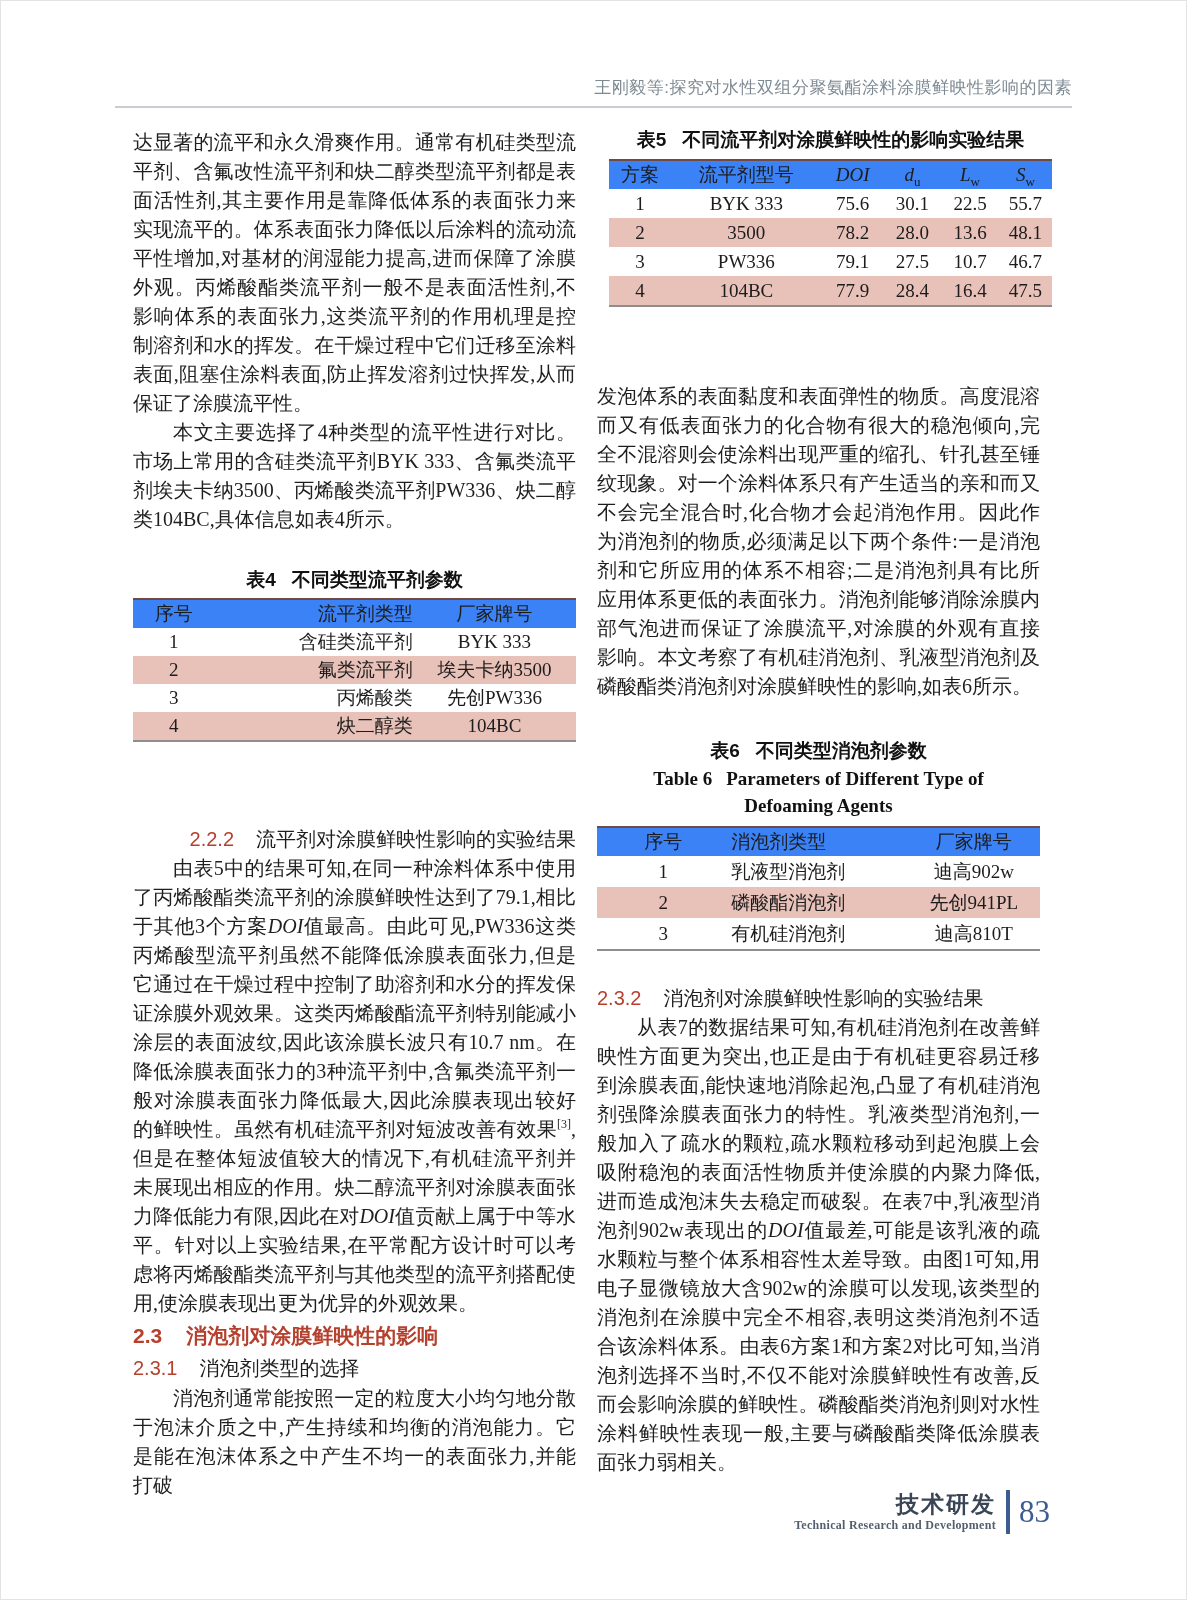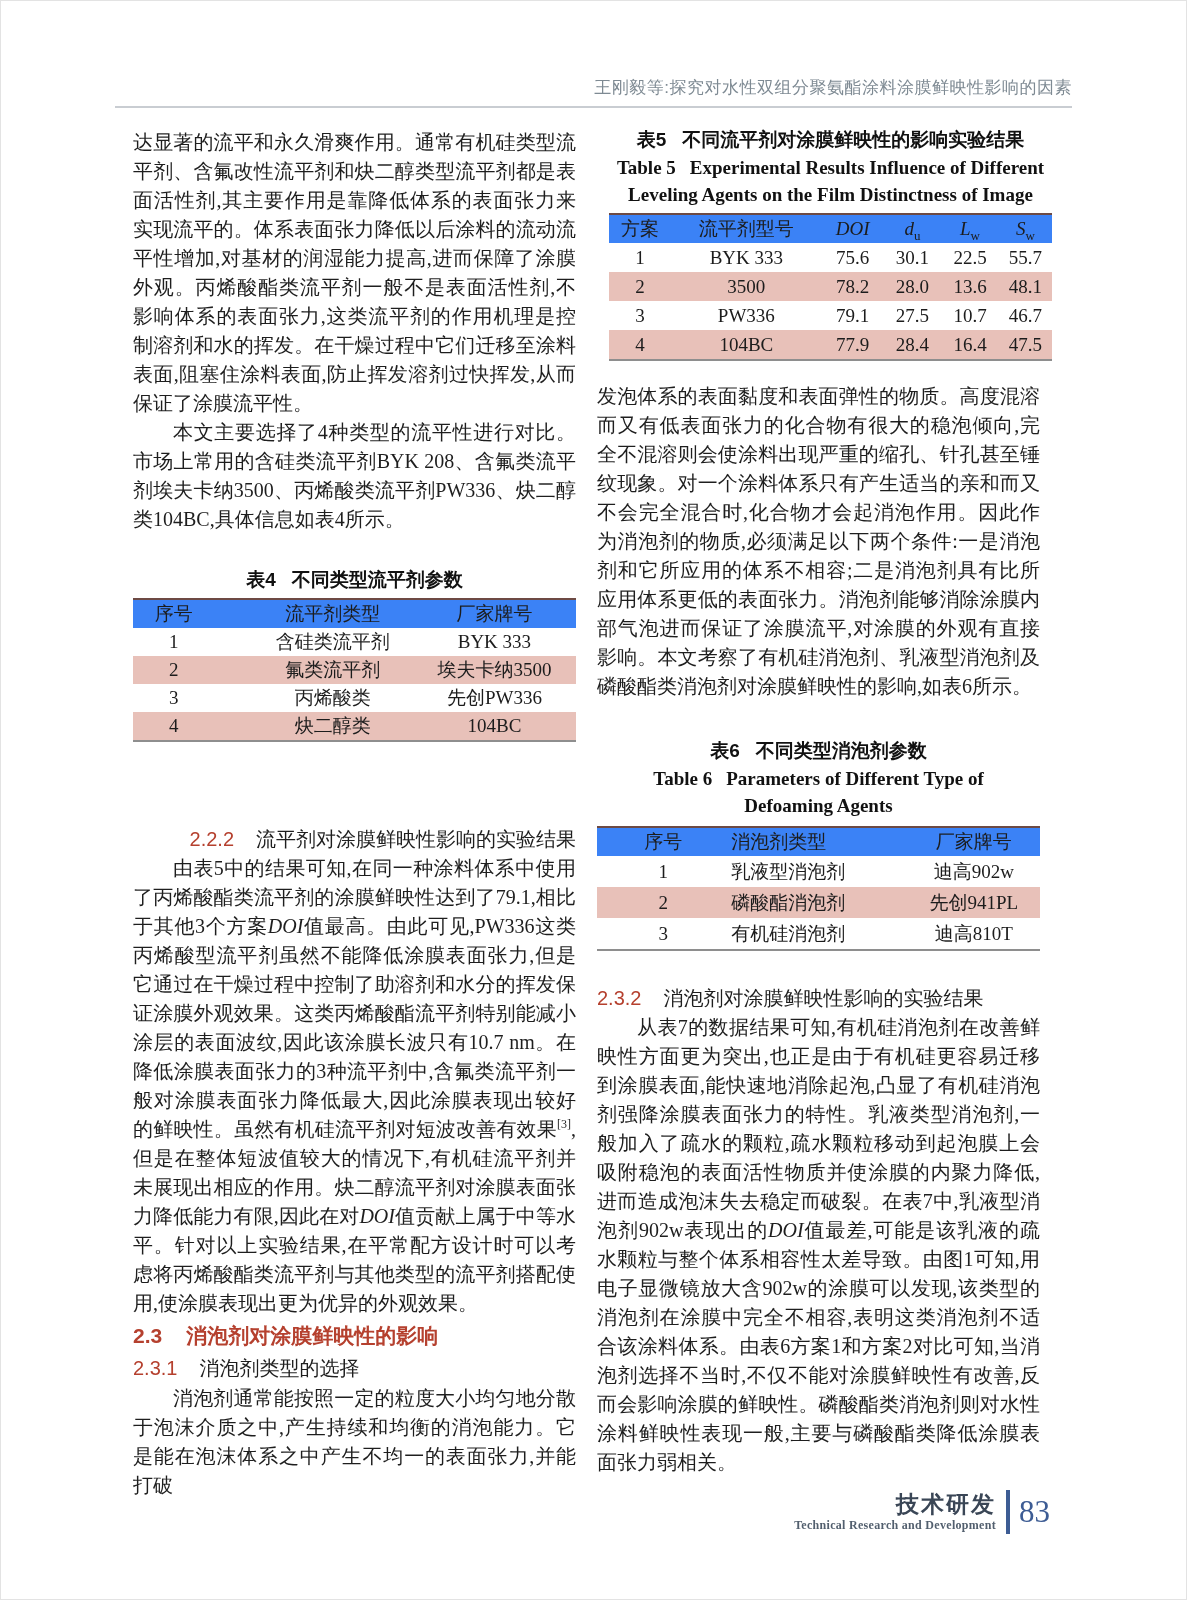--- a/index.html
+++ b/index.html
@@ -52,21 +52,21 @@
     font-weight:normal;text-align:center;padding:0;font-size:19px;color:#1c1c1c;
     font-family:"Liberation Serif","DejaVu Serif",serif;
   }
   table.tbl thead tr{background:#3b82f6;}
   table.tbl thead th{height:28px;}
   table.tbl tbody tr.alt{background:#e8c1b9;}
   sub{font-size:13px;line-height:0;}
 
   .t4 td{height:28px;}
   .t4 :is(th,td):nth-child(1){width:20%;}
-  .t4 :is(th,td):nth-child(2){width:40%;text-align:center;padding-left:38px;}
+  .t4 :is(th,td):nth-child(2){width:40%;text-align:right;padding-left:38px;}
   .t4 :is(th,td):nth-child(3){width:40%;}
 
   .t5 td{height:29px;}
   .t5 :is(th,td):nth-child(1){width:14%;}
   .t5 :is(th,td):nth-child(2){width:34%;}
   .t5 :is(th,td):nth-child(3){width:14%;}
   .t5 :is(th,td):nth-child(4){width:13%;}
   .t5 :is(th,td):nth-child(5){width:13%;}
   .t5 :is(th,td):nth-child(6){width:12%;}
 
@@ -97,21 +97,21 @@
 <body>
 
 <div class="running-head">王刚毅等:探究对水性双组分聚氨酯涂料涂膜鲜映性影响的因素</div>
 <div class="head-rule"></div>
 
 <div class="col" style="left:133px;top:128px;">
   <p class="para">达显著的流平和永久滑爽作用。通常有机硅类型流平剂、含氟改性流平剂和炔二醇类型流平剂都是表面活性剂,其主要作用是靠降低体系的表面张力来实现流平的。体系表面张力降低以后涂料的流动流平性增加,对基材的润湿能力提高,进而保障了涂膜外观。丙烯酸酯类流平剂一般不是表面活性剂,不影响体系的表面张力,这类流平剂的作用机理是控制溶剂和水的挥发。在干燥过程中它们迁移至涂料表面,阻塞住涂料表面,防止挥发溶剂过快挥发,从而保证了涂膜流平性。</p>
 </div>
 
 <div class="col" style="left:133px;top:418px;">
-  <p class="para indent">本文主要选择了4种类型的流平性进行对比。市场上常用的含硅类流平剂BYK 208、含氟类流平剂埃夫卡纳3500、丙烯酸类流平剂PW336、炔二醇类104BC,具体信息如表4所示。</p>
+  <p class="para indent">本文主要选择了4种类型的流平性进行对比。市场上常用的含硅类流平剂BYK 333、含氟类流平剂埃夫卡纳3500、丙烯酸类流平剂PW336、炔二醇类104BC,具体信息如表4所示。</p>
 </div>
 
 <div class="col" style="left:133px;top:566px;">
   <div class="cap-cn">
     <span class="cap-label">表4</span><span>不同类型流平剂参数</span>
   </div>
   <table class="tbl t4" style="margin-top:4px;">
     <thead>
         <tr>
           <th>序号</th>
@@ -166,24 +166,20 @@
   </h3>
 </div>
 
 <div class="col" style="left:133px;top:1384px;">
   <p class="para indent">消泡剂通常能按照一定的粒度大小均匀地分散于泡沫介质之中,产生持续和均衡的消泡能力。它是能在泡沫体系之中产生不均一的表面张力,并能打破</p>
 </div>
 
 <div class="col" style="left:597px;top:126px;margin-left:12px;">
   <div class="cap-cn">
     <span class="cap-label">表5</span><span>不同流平剂对涂膜鲜映性的影响实验结果</span>
-  </div>
-  <div class="cap-en">
-    <span class="cap-label">Table 5</span><span>Experimental Results Influence of Different</span><br>
-    <span>Leveling Agents on the Film Distinctness of Image</span>
   </div>
   <table class="tbl t5" style="margin-top:5px;">
     <thead>
         <tr>
           <th><span>方案</span></th>
           <th><span>流平剂型号</span></th>
           <th><i>DOI</i></th>
           <th><i>d</i><sub>u</sub></th>
           <th><i>L</i><sub>w</sub></th>
           <th><i>S</i><sub>w</sub></th>

